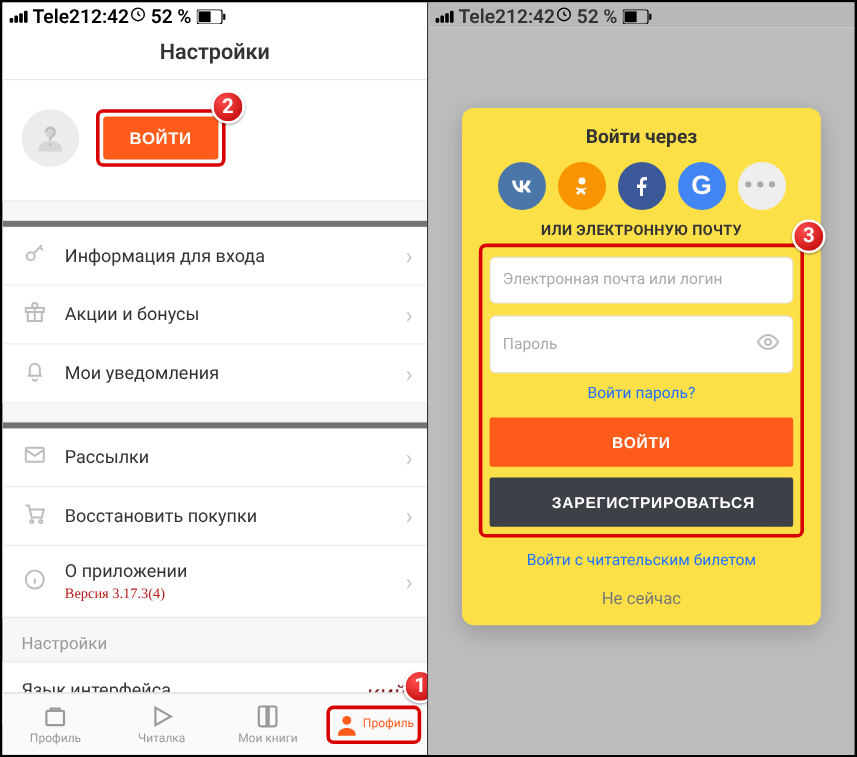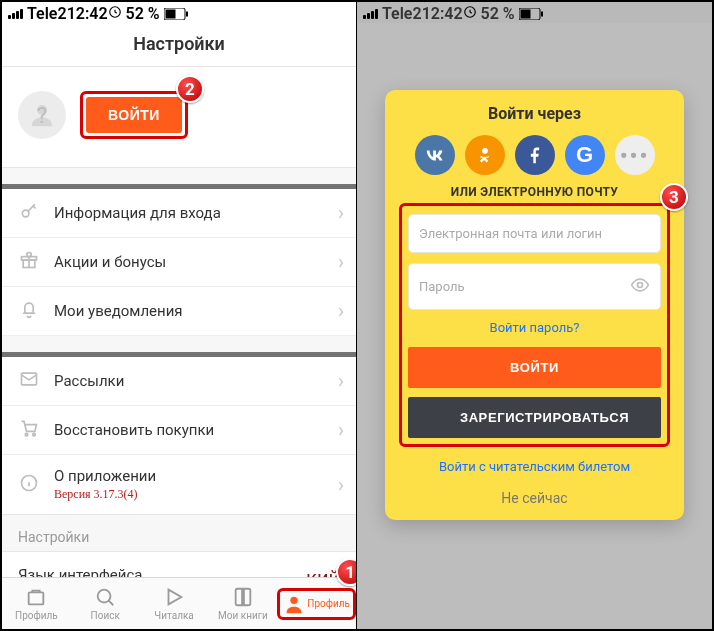--- a/index.html
+++ b/index.html
@@ -370,27 +370,20 @@
     <span class="lang-val">кий</span>
   </div>
 
   <div class="tabbar">
     <div class="tab">
       <svg viewBox="0 0 24 24" fill="none" stroke="#9a9a9a" stroke-width="2">
           <rect x="4" y="7" width="16" height="13" rx="1"></rect>
           <path d="M8 7V5h8v2"></path>
         </svg>
       <span>Профиль</span>
-    </div>
-    <div class="tab">
-      <svg viewBox="0 0 24 24" fill="none" stroke="#9a9a9a" stroke-width="2">
-          <circle cx="11" cy="11" r="7"></circle>
-          <path d="M21 21l-5-5"></path>
-        </svg>
-      <span>Поиск</span>
     </div>
     <div class="tab">
       <svg viewBox="0 0 24 24" fill="none" stroke="#9a9a9a" stroke-width="2">
           <path d="M6 4l14 8-14 8z"></path>
         </svg>
       <span>Читалка</span>
     </div>
     <div class="tab">
       <svg viewBox="0 0 24 24" fill="none" stroke="#9a9a9a" stroke-width="2">
           <path d="M4 5a2 2 0 012-2h5v18H6a2 2 0 01-2-2zM20 5a2 2 0 00-2-2h-5v18h5a2 2 0 002-2z"></path>

